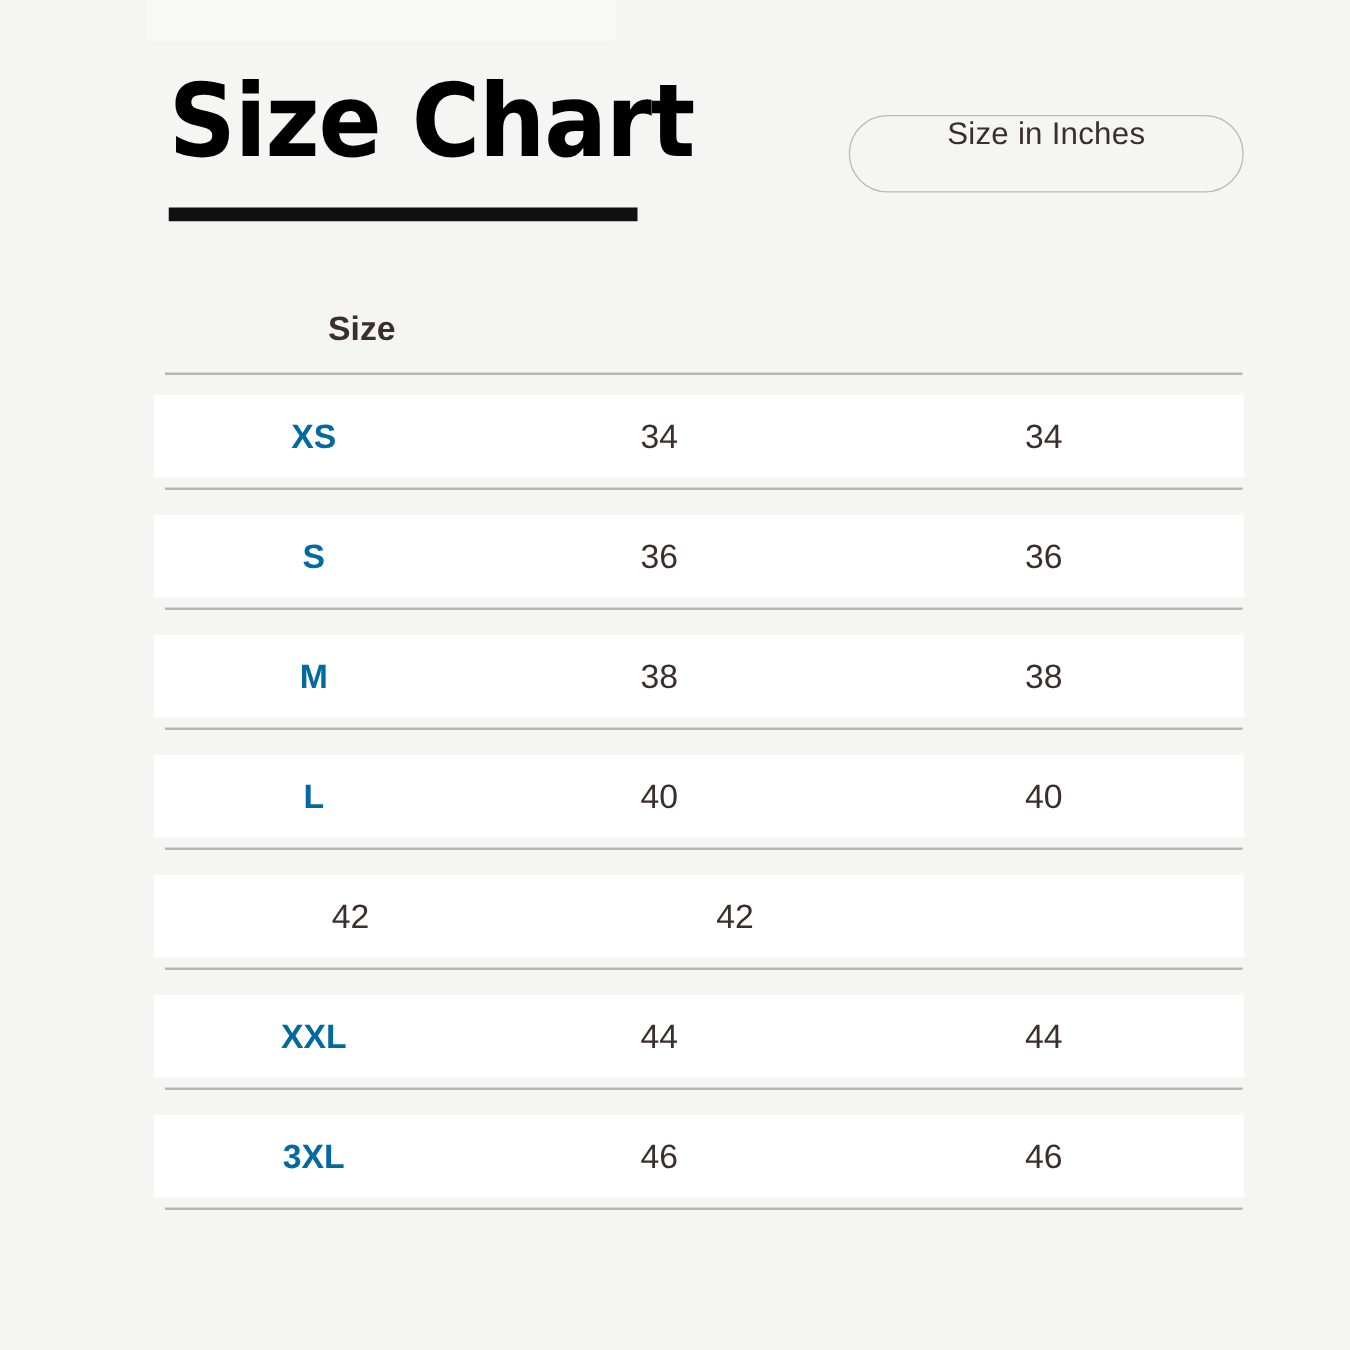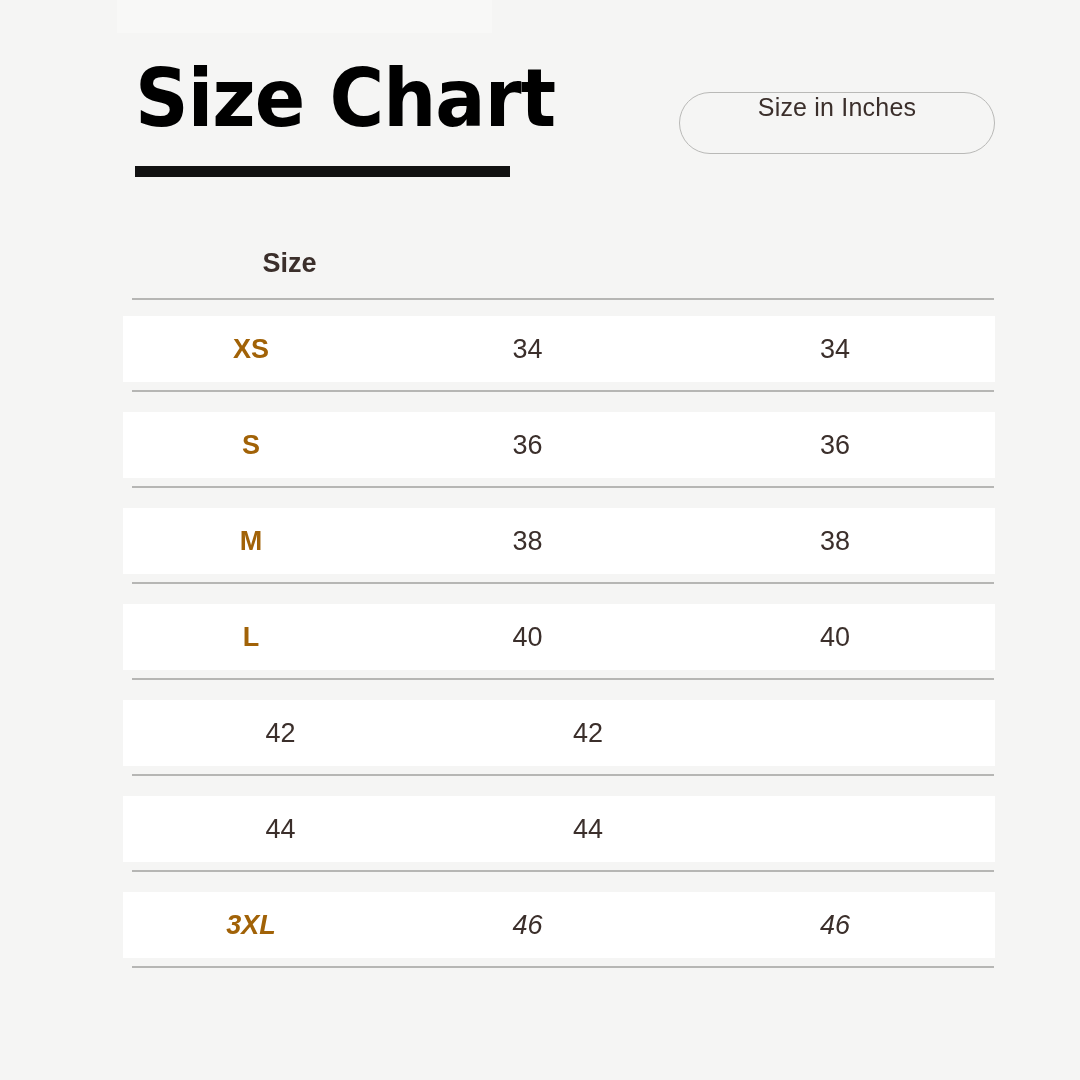--- a/index.html
+++ b/index.html
@@ -107,42 +107,42 @@
     height: 66px;
     margin-bottom: 30px;
   }
   .row .cell {
     text-align: center;
   }
   .row .cell.size {
     width: 247px;
     font-size: 27px;
     font-weight: 700;
-    color: #a16207;
+    color: #0369a1;
     padding-left: 9px;
   }
   .row .cell.bust {
     width: 315px;
     font-size: 27px;
     color: #3b2f2b;
   }
   .row .cell.chest {
     width: 300px;
     font-size: 27px;
     color: #3b2f2b;
   }
   .row-rule {
     position: absolute;
     left: 9px;
     bottom: -10px;
     width: 862px;
     height: 2px;
     background: #b6b6b4;
   }
-  .row:last-child { margin-bottom: 0; font-style: italic; }
+  .row:last-child { margin-bottom: 0; }
 </style>
 </head>
 <body>
 
 <div class="page">
 
   <div class="bg-panel"></div>
 
   <div class="header">
     <div class="title">Size Chart</div>
@@ -190,20 +190,21 @@
       <div class="row-rule"></div>
     </div>
 
     <div class="row">
       <div class="cell bust">42</div>
       <div class="cell chest">42</div>
       <div class="row-rule"></div>
     </div>
 
     <div class="row">
+      <div class="cell size">XXL</div>
       <div class="cell bust">44</div>
       <div class="cell chest">44</div>
       <div class="row-rule"></div>
     </div>
 
     <div class="row">
       <div class="cell size">3XL</div>
       <div class="cell bust">46</div>
       <div class="cell chest">46</div>
       <div class="row-rule"></div>

